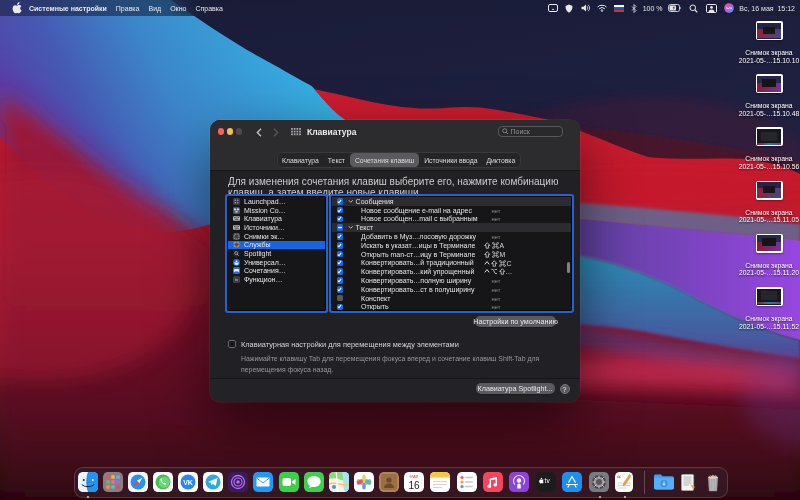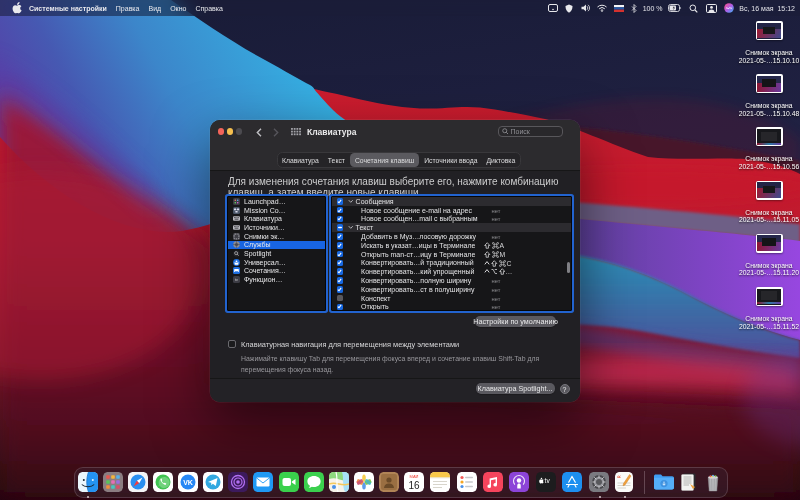--- a/index.html
+++ b/index.html
@@ -600,21 +600,21 @@
                 <path d="M1,3.1 L2.4,4.5 L5,1.1" stroke="#fff" stroke-width="1.3" fill="none"></path>
               </svg>
             </span>
             <span class="rtxt">Открыть</span>
           </div>
           <div class="scn" style="top:107.9px;left:160px">нет</div>
           <div style="position:absolute;right:1px;top:65px;width:3px;height:11px;border-radius:2px;background:#808085"></div>
         </div>
   <div class="btn" style="left:265px;top:143.5px;width:81px;height:11px;white-space:nowrap">Настройки по умолчанию</div>
   <div id="navck"></div>
-  <div id="navlb">Клавиатурная навигация для перемещения между элементами</div>
+  <div id="navlb">Клавиатурная настройки для перемещения между элементами</div>
   <div id="navhelp">Нажимайте клавишу Tab для перемещения фокуса вперед и сочетание клавиш Shift-Tab для перемещения фокуса назад.</div>
  </div>
  <div id="bbar"></div>
  <div class="btn" style="left:265.5px;top:263.5px;width:79px;height:10.5px">Клавиатура Spotlight...</div>
  <div id="qm">?</div>
 </div>
 
 <div id="dock"></div>
 <div id="dsep"></div>
 <div id="dockicons">

